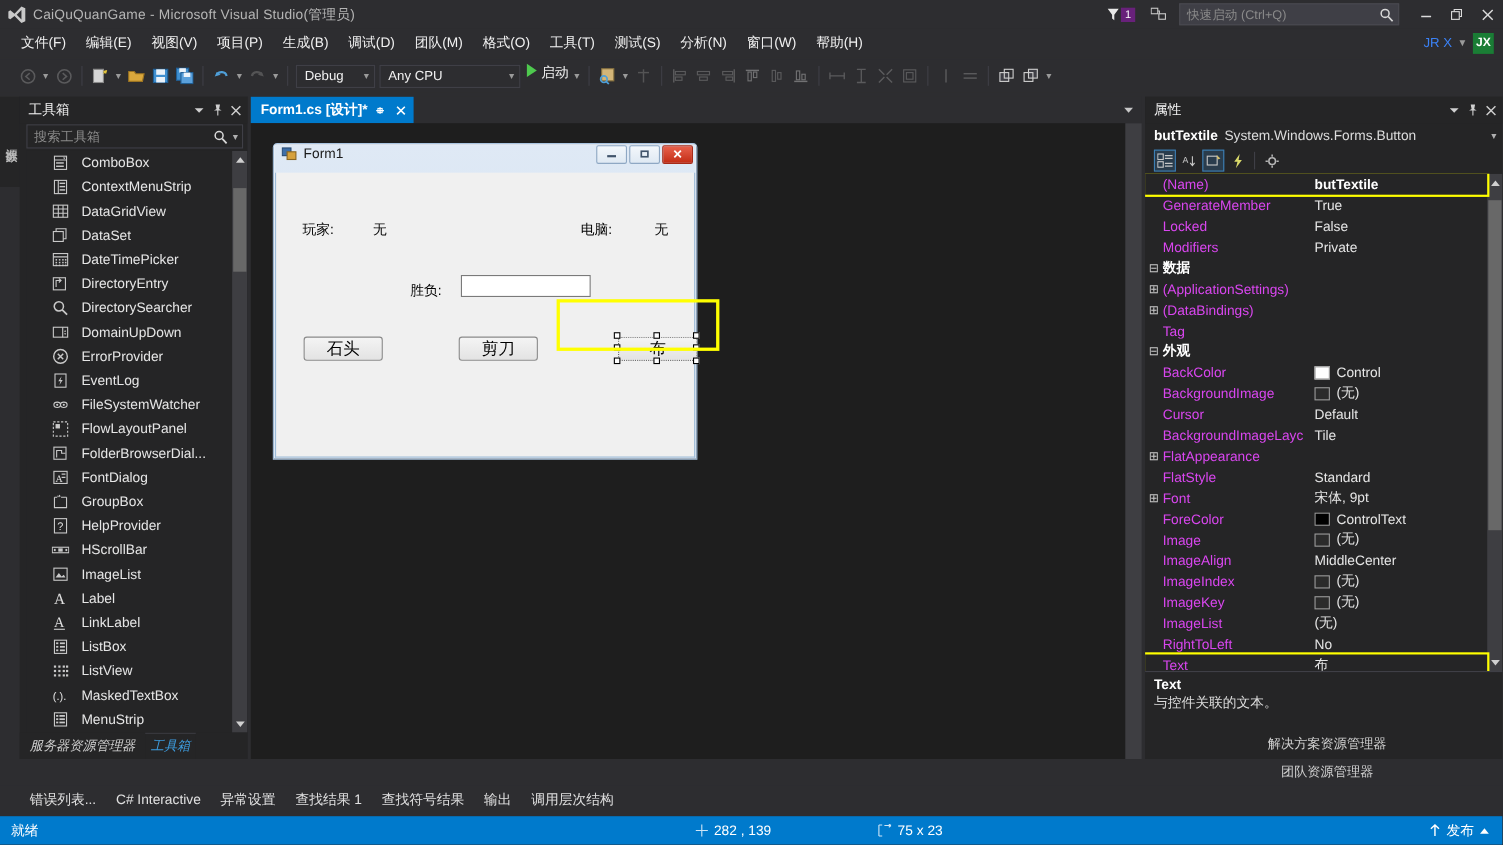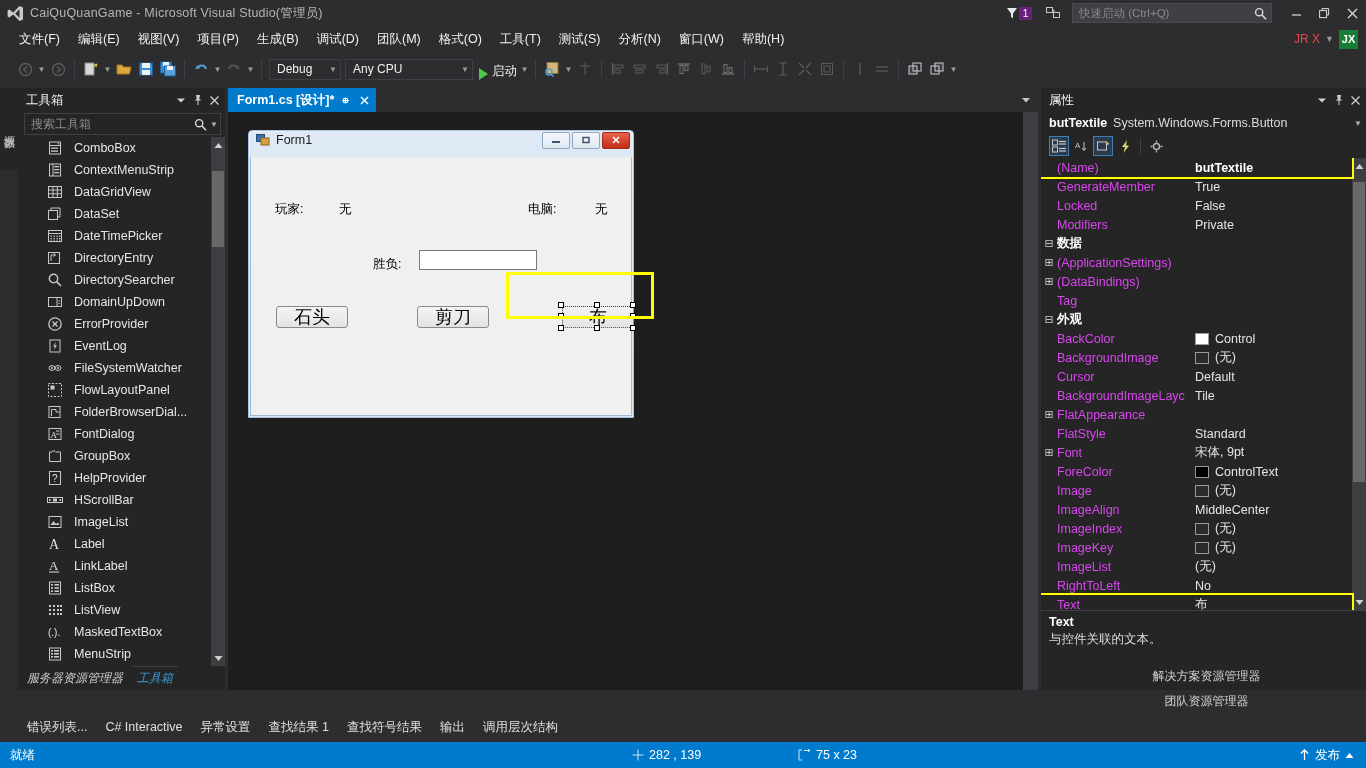--- a/index.html
+++ b/index.html
@@ -42,21 +42,21 @@
   .win-btn { width: 28px; height: 26px; display: flex; align-items: center; justify-content: center; color: #dcdcdc; }
   .win-btn svg { display:block; }
 
   
   .menubar {
     position: absolute; left: 0; top: 26px; width: 1366px; height: 26px;
     display: flex; align-items: center; padding-left: 10px; background: #2d2d30;
   }
   .menu-item { padding: 3px 9px; color: #f1f1f1; font-size: 12.5px; white-space: nowrap; }
   .acct { margin-left: auto; display: flex; align-items: center; padding-right: 8px; gap: 5px; }
-  .acct-name { color: #ef4444; font-size: 12px; }
+  .acct-name { color: #3b82f6; font-size: 12px; }
   .acct-caret { color: #9a9a9a; font-size: 9px; }
   .acct-avatar {
     width: 19px; height: 19px; background: #1a7d35; color: #fff; font-size: 11px;
     display: flex; align-items: center; justify-content: center; font-weight: bold;
   }
 
   
   .toolbar {
     position: absolute; left: 0; top: 54px; width: 1366px; height: 30px;
     background: #2d2d30; display: flex; align-items: center; padding-left: 14px;
@@ -65,21 +65,21 @@
   .tb-ico.dim { opacity: .42; }
   .tb-caret { width: 11px; height: 22px; display: flex; align-items: center; justify-content: center;
               color: #9a9a9a; font-size: 8px; }
   .tb-sep { width: 1px; height: 18px; background: #3f3f46; margin: 0 5px; }
   .tb-combo {
     height: 21px; background: #2d2d30; border: 1px solid #3f3f46; display: flex; align-items: center;
     padding: 0 3px 0 7px; color: #f1f1f1; font-size: 12px; margin: 0 2px;
   }
   .tb-combo .cv { flex: 1; }
   .tb-combo .cc { color: #9a9a9a; font-size: 8px; margin-left: 6px; }
-  .run-btn { display: flex; align-items: flex-end; height: 22px; padding: 0 2px 0 4px; gap: 4px; }
+  .run-btn { display: flex; align-items: flex-start; height: 22px; padding: 0 2px 0 4px; gap: 4px; }
   .run-tri { width: 0; height: 0; border-left: 9px solid #4ec94e; border-top: 6px solid transparent; border-bottom: 6px solid transparent; }
   .run-label { color: #f1f1f1; font-size: 12.5px; }
 
   
   .left-rail {
     position: absolute; left: 0; top: 88px; width: 18px; height: 602px; background: #2d2d30;
   }
   .vtab {
     position: absolute; left: 0; top: 0; width: 18px; height: 82px;
     background: #252526; color: #c0c0c0; font-size: 11px;
@@ -153,21 +153,21 @@
     background: #f0f0f0; border: 1px solid #9dbbd8; border-top: none;
   }
   .wf-label { position: absolute; color: #000; font-size: 12.5px; }
   .wf-textbox {
     position: absolute; background: #fff; border: 1px solid #7a7a7a;
   }
   .wf-button {
     position: absolute; background: linear-gradient(to bottom,#f4f4f4,#e3e3e3);
     border: 1px solid #8a8a8a; border-radius: 3px;
     display: flex; align-items: center; justify-content: center;
-    color: #000; font-size: 18px;
+    color: #000; font-size: 15px;
   }
   .sel-marks { position: absolute; }
   .grip { position: absolute; width: 6px; height: 6px; background: #fff; border: 1px solid #000; }
   .yellow-box { position: absolute; border: 3px solid #ffff00; }
   .designer-scroll-v {
     position: absolute; right: 0; top: 0; width: 15px; bottom: 0; background: #3e3e42;
   }
 
   
   .props {

